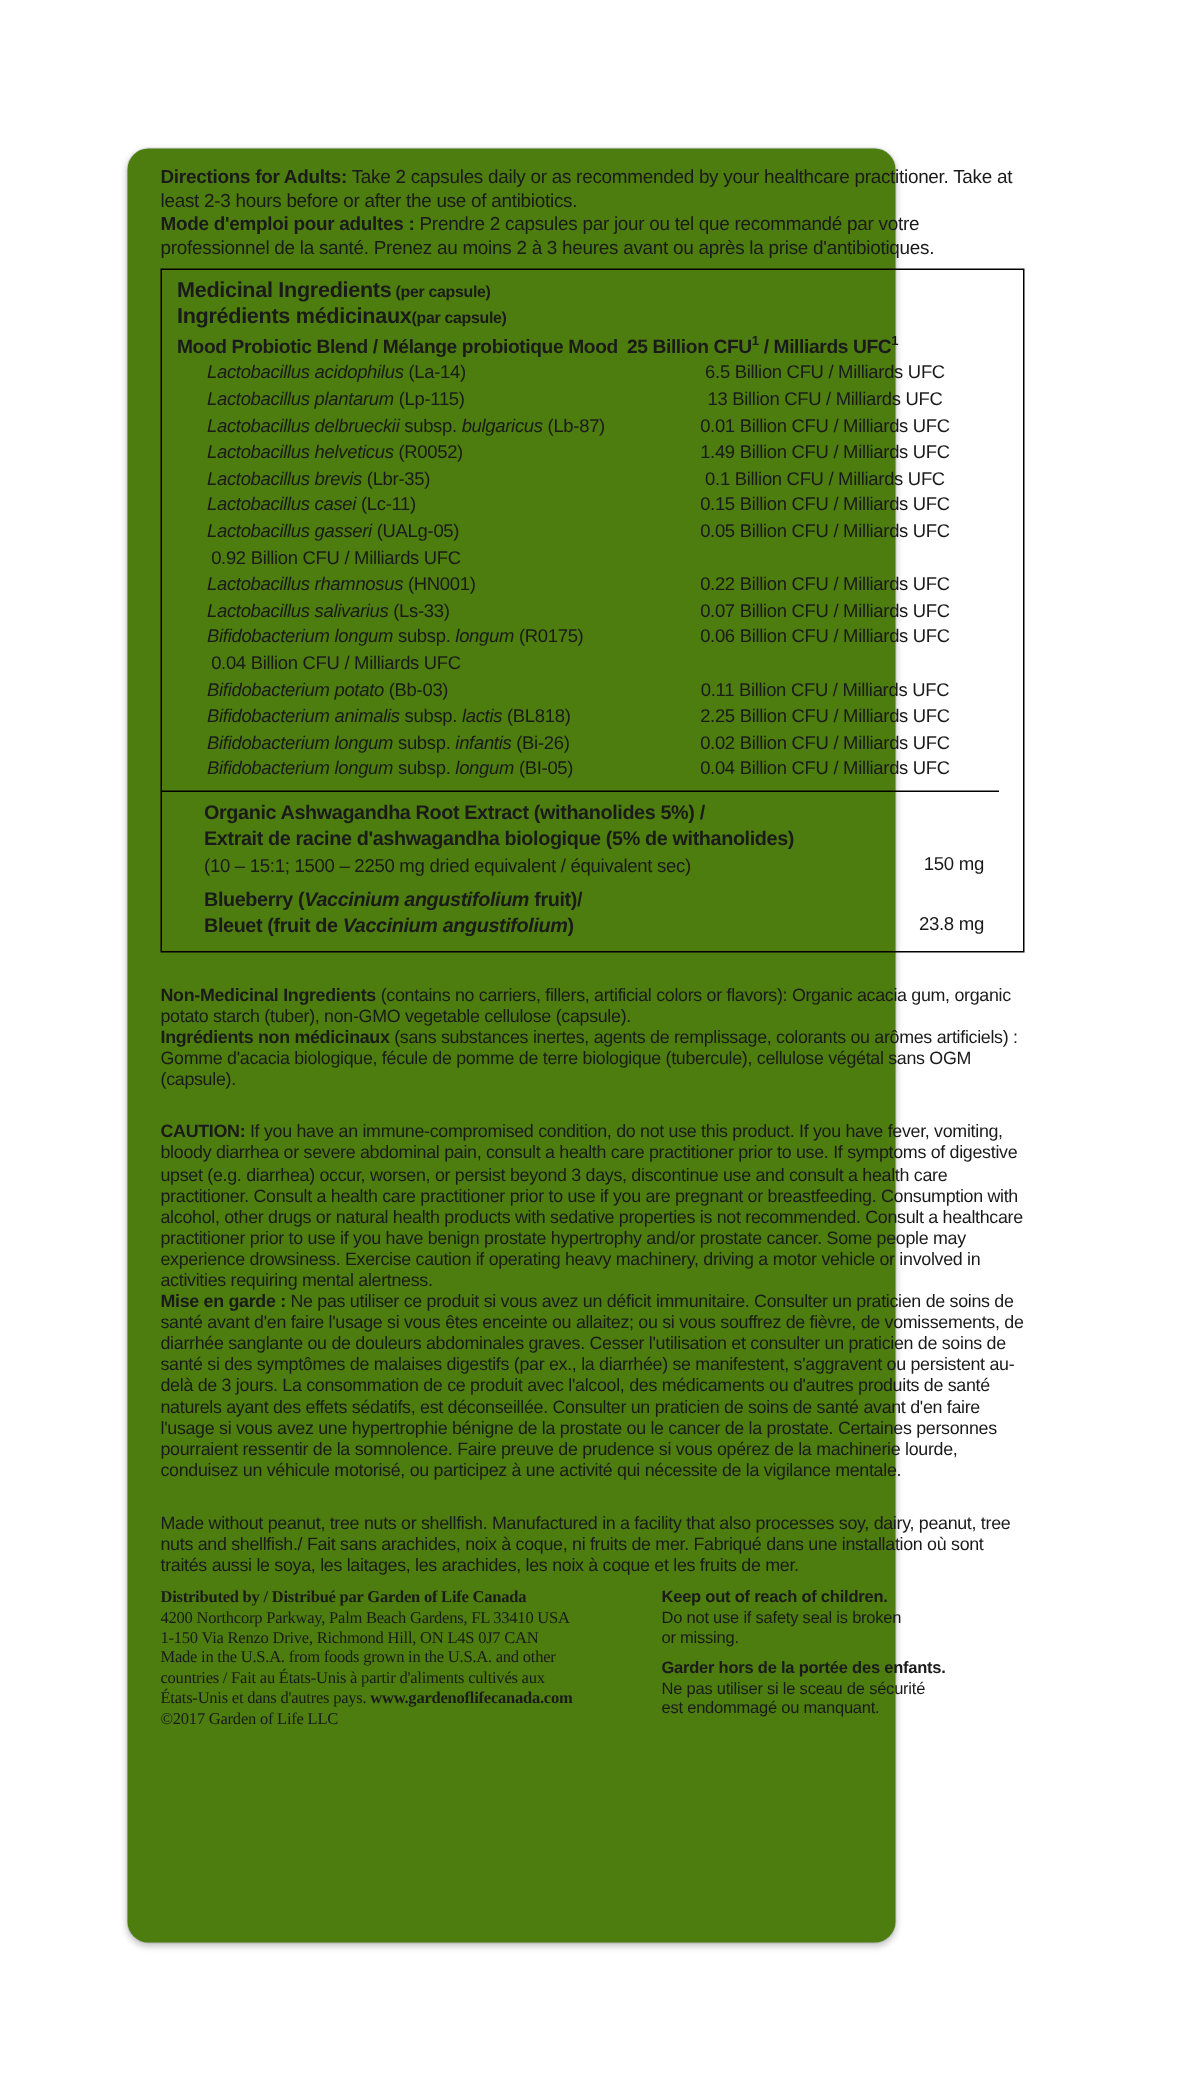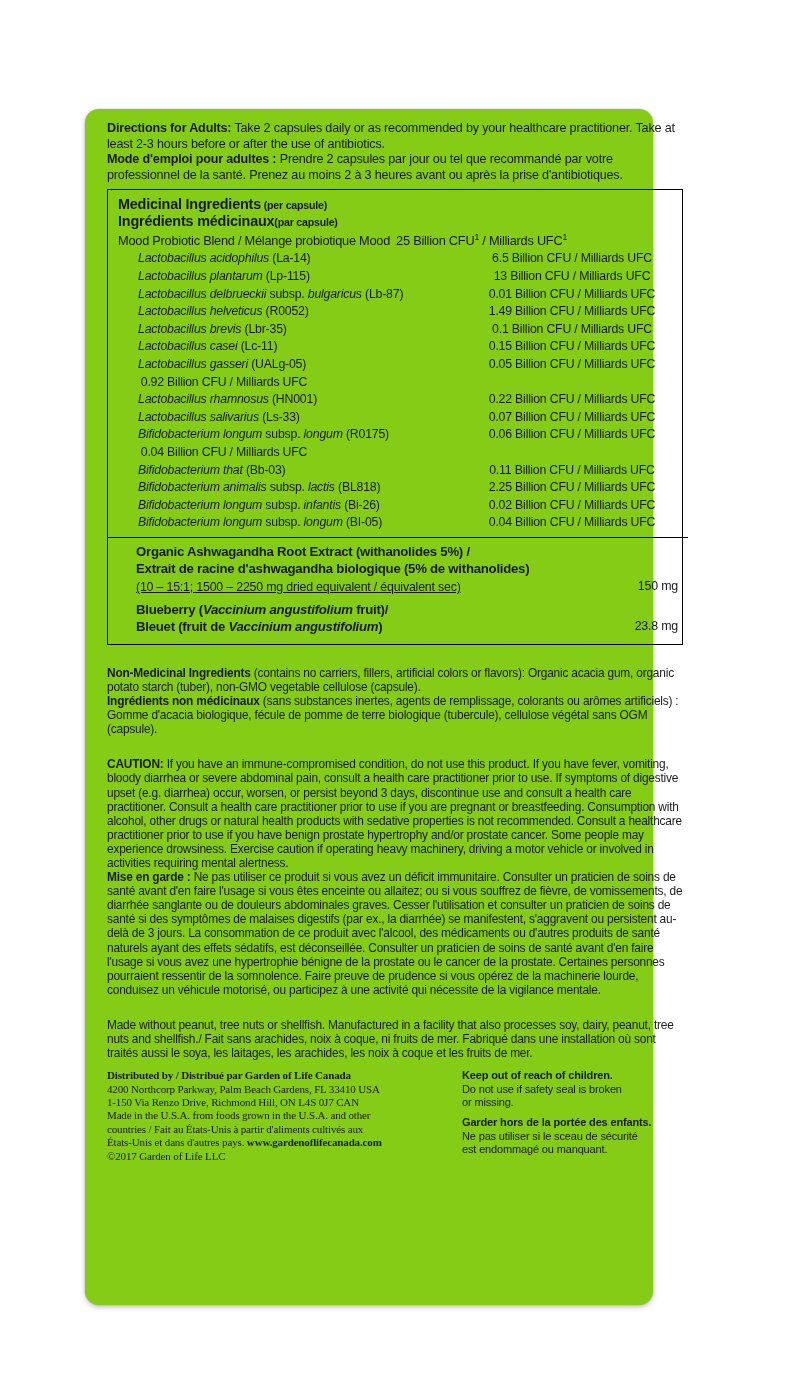--- a/index.html
+++ b/index.html
@@ -5,23 +5,23 @@
   * { box-sizing: border-box; }
   html, body {
     margin: 0; padding: 0;
     width: 800px; height: 1400px;
     background: #ffffff;
     font-family: "Liberation Sans", sans-serif;
     color: #1a1a1a;
   }
   #label-panel {
     position: absolute;
-    left: 85px; top: 109px;
-    width: 568px; height: 1196px;
-    background: #84cc16;
+    left: 85px; top: 99px;
+    width: 512px; height: 1196px;
+    background: #4d7c0f;
     border-radius: 14px;
     box-shadow: 0 2px 5px rgba(0,0,0,0.26), 0 0 0 0.6px rgba(0,0,0,0.10);
   }
   #label-inner {
     position: absolute;
     left: 22px; top: 12px;
     width: 576px;
   }
 
   
@@ -29,30 +29,30 @@
     font-size: 12.6px;
     line-height: 15.6px;
     letter-spacing: -0.18px;
   }
   .directions .b { font-weight: bold; }
 
   
   .ing-box {
     margin-top: 6px;
     border: 1.7px solid #000;
-    padding: 6px 4px 8px 10px;
+    padding: 6px 26px 8px 10px;
   }
   .ing-head1 {
     font-size: 14.4px; font-weight: bold;
     line-height: 16px; letter-spacing: -0.2px;
   }
   .ing-head1 .small { font-size: 10.6px; }
   .blend-row {
     display: flex; align-items: flex-end;
-    font-size: 12.8px; font-weight: normal;
+    font-size: 12.8px; font-weight: bold;
     line-height: 17px; letter-spacing: -0.25px;
     margin-top: 2px;
   }
   .blend-row .blend-name { white-space: nowrap; }
   .blend-row .blend-amt { margin-left: 6px; white-space: nowrap; }
   sup { font-size: 0.68em; vertical-align: super; line-height: 0; }
 
   .strain-list { margin-top: 1px; }
   .strain-row {
     display: flex; align-items: baseline;
@@ -69,37 +69,37 @@
   }
 
   .herb-block { display: flex; align-items: flex-end; margin-top: 5px; margin-left: 18px; }
   .herb-text { flex: 1 1 auto; }
   .herb-amt  { flex: 0 0 72px; text-align: right; font-size: 12.4px;
                line-height: 17px; letter-spacing: -0.2px; padding-bottom: 1px; }
   .herb-l1, .herb-l2 {
     font-size: 13.2px; font-weight: bold;
     line-height: 17.5px; letter-spacing: -0.25px;
   }
-  .herb-l3 { font-size: 12.4px; line-height: 18px; letter-spacing: -0.2px; text-decoration: underline; }
+  .herb-l3 { font-size: 12.4px; line-height: 18px; letter-spacing: -0.2px; }
   .herb-l1 i, .herb-l2 i { font-style: italic; }
 
   
   .para {
     font-size: 11.9px;
     line-height: 14.1px;
     letter-spacing: -0.2px;
     margin-top: 21px;
   }
   .para.tight { margin-top: 0; }
   .para .b { font-weight: bold; }
 
   
   .footer { display: flex; margin-top: 9px; }
   .foot-left  { flex: 0 0 330px; font-family: Liberation Serif, serif; }
-  .foot-right { flex: 1 1 auto; padding-left: 4px; margin-left: 21px; }
+  .foot-right { flex: 1 1 auto; padding-left: 4px; }
   .foot-line {
     font-size: 11px; line-height: 13.4px; letter-spacing: -0.15px;
   }
   .foot-line.b { font-weight: bold; }
   .foot-line .b { font-weight: bold; }
   .foot-right .gap { height: 7px; }
 </style>
 </head>
 <body>
 
@@ -167,21 +167,21 @@
             <div class="strain-amt">0.07 Billion CFU / Milliards UFC</div>
           </div>
           <div class="strain-row">
             <div class="strain-name"><i>Bifidobacterium longum</i><span> subsp. </span><i>longum</i><span> (R0175)</span></div>
             <div class="strain-amt">0.06 Billion CFU / Milliards UFC</div>
           </div>
           <div class="strain-row">
             <div class="strain-amt">0.04 Billion CFU / Milliards UFC</div>
           </div>
           <div class="strain-row">
-            <div class="strain-name"><i>Bifidobacterium that</i><span> (Bb-03)</span></div>
+            <div class="strain-name"><i>Bifidobacterium potato</i><span> (Bb-03)</span></div>
             <div class="strain-amt">0.11 Billion CFU / Milliards UFC</div>
           </div>
           <div class="strain-row">
             <div class="strain-name"><i>Bifidobacterium animalis</i><span> subsp. </span><i>lactis</i><span> (BL818)</span></div>
             <div class="strain-amt">2.25 Billion CFU / Milliards UFC</div>
           </div>
           <div class="strain-row">
             <div class="strain-name"><i>Bifidobacterium longum</i><span> subsp. </span><i>infantis</i><span> (Bi-26)</span></div>
             <div class="strain-amt">0.02 Billion CFU / Milliards UFC</div>
           </div>

